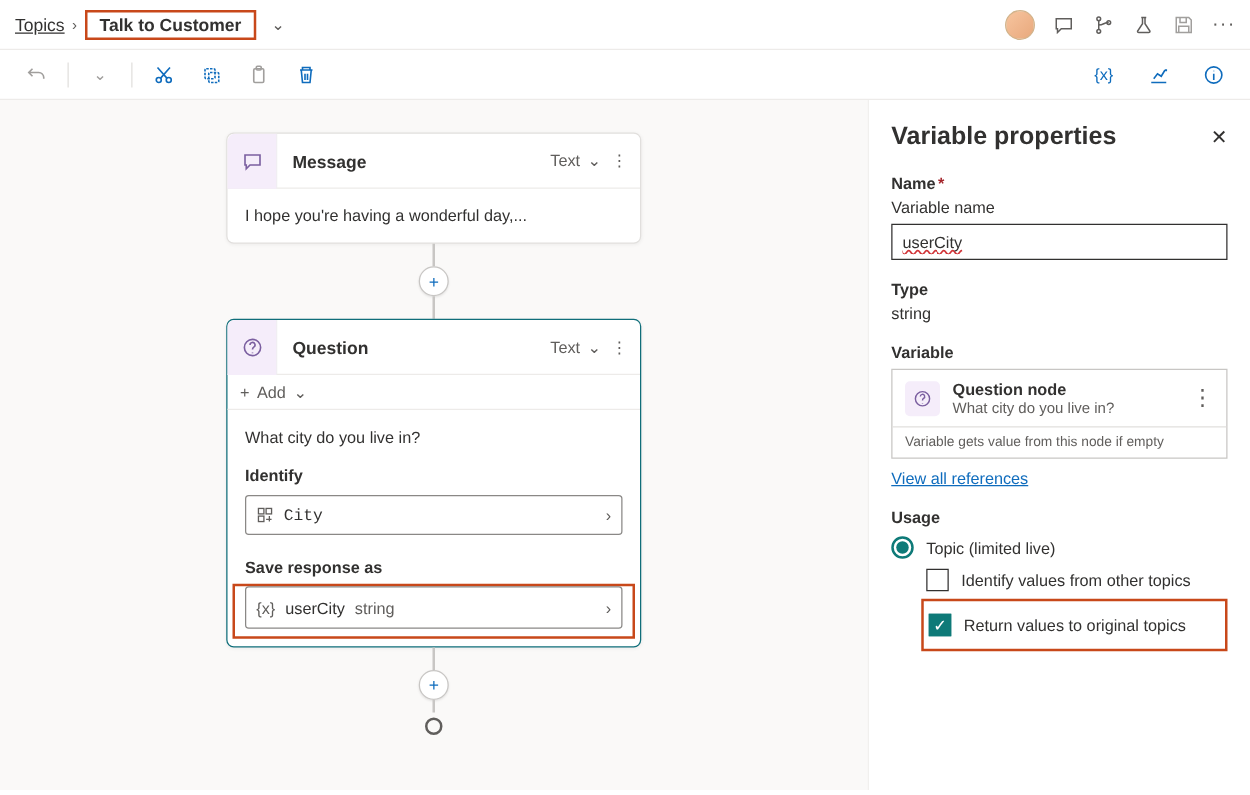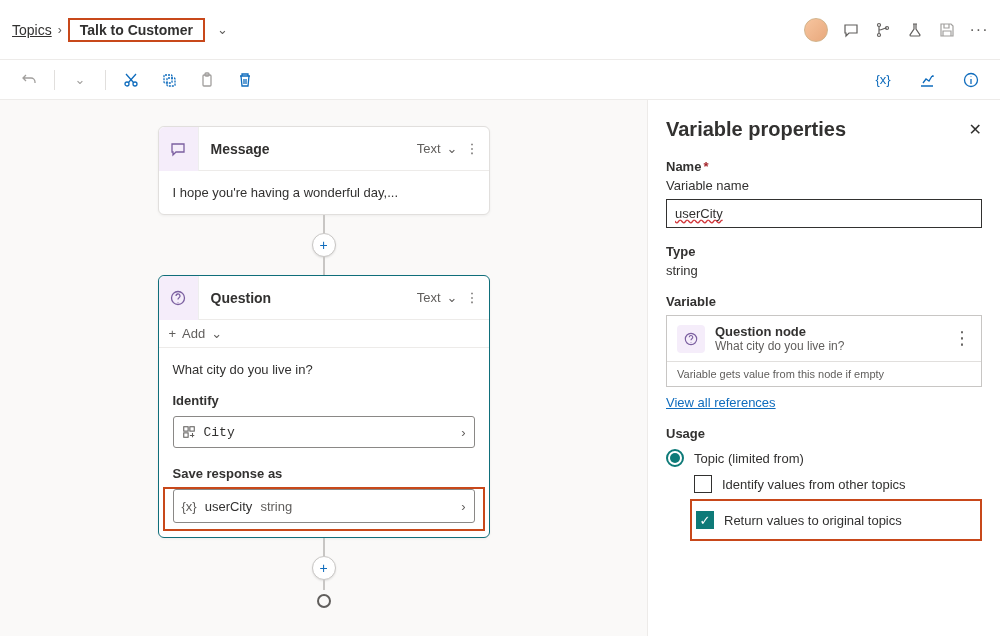--- a/index.html
+++ b/index.html
@@ -1,19 +1,19 @@
 <!DOCTYPE html>
 <html><head>
 <meta charset="utf-8">
 <style>
   * { box-sizing: border-box; margin: 0; padding: 0; }
   body { font-family: "Segoe UI", Arial, sans-serif; font-size: 13px; color: #323130; background: #fff; width: 1000px; height: 636px; overflow: hidden; }
   
   
-  .header { height: 60px; display: flex; align-items: center; padding: 0 12px; border-bottom: 1px solid #edebe9; }
+  .header { height: 40px; display: flex; align-items: center; padding: 0 12px; border-bottom: 1px solid #edebe9; }
   .breadcrumb { display: flex; align-items: center; gap: 6px; }
   .breadcrumb a { color: #323130; font-size: 14px; text-decoration: underline; }
   .breadcrumb .chev { color: #605e5c; font-size: 12px; }
   .bc-highlight { border: 2px solid #c8481a; padding: 2px 10px; font-size: 14px; font-weight: 700; }
   .bc-chev2 { margin-left: 6px; color: #605e5c; }
   .header-right { margin-left: auto; display: flex; align-items: center; gap: 14px; }
   .avatar { width: 24px; height: 24px; border-radius: 50%; background: linear-gradient(135deg,#f7c59f,#e8a87c); border: 1px solid #d2b48c; }
   .hicon { width: 18px; height: 18px; display:flex; align-items:center; justify-content:center; color:#605e5c; }
   
   
@@ -47,21 +47,21 @@
   .save-box { border:1px solid #8a8886; border-radius:3px; height:34px; display:flex; align-items:center; padding:0 8px; gap:8px; }
   .chip { color:#323130; }
   .type-chip{ color:#605e5c;}
   .chevr { margin-left:auto; color:#605e5c;}
   
   .connector { width:2px; height:18px; background:#c8c6c4;}
   .plus-btn { width:24px; height:24px; border-radius:50%; background:#fff; border:1px solid #c8c6c4; display:flex; align-items:center; justify-content:center; color:#0f6cbd; font-size:14px; box-shadow:0 1px 2px rgba(0,0,0,0.1);}
   .end-circle { width:14px; height:14px; border:2px solid #605e5c; border-radius:50%; margin-top:4px;}
   
   
-  .panel { width:353px; border-left:1px solid #edebe9; background:#fff; padding:18px 18px; overflow-y:auto;}
+  .panel { width:306px; border-left:1px solid #edebe9; background:#fff; padding:18px 18px; overflow-y:auto;}
   .panel-head { display:flex; align-items:center; justify-content:space-between; margin-bottom:18px;}
   .panel-title { font-size:20px; font-weight:600;}
   .close-x { font-size:16px; color:#323130; cursor:pointer;}
   .flabel { font-weight:600; font-size:13px; margin-bottom:4px;}
   .req { color:#a4262c; margin-left:2px;}
   .sublabel { font-size:13px; margin-bottom:6px;}
   .tinput { width:100%; border:1px solid #323130; padding:6px 8px; font-size:13px; font-family:inherit; outline:none;}
   .wavy { text-decoration: underline wavy #d13438; text-decoration-skip-ink:none;}
   .block { margin-bottom:16px;}
   .val { font-size:13px; margin-top:4px;}
@@ -280,21 +280,21 @@
         </div>
         <div class="ref-meta">Variable gets value from this node if empty</div>
       </div>
       <a href="#" class="link">View all references</a>
     </div>
 
     <div class="block">
       <div class="flabel">Usage</div>
       <div class="radio-row">
         <div class="radio sel"></div>
-        <span>Topic (limited from)</span>
+        <span>Topic (limited live)</span>
       </div>
       <div class="cbrow">
         <div class="cb"></div>
         <span>Identify values from other topics</span>
       </div>
       <div class="hl-box">
         <div class="cbrow" style="margin-left:0;">
           <div class="cb checked">✓</div>
           <span>Return values to original topics</span>
         </div>

